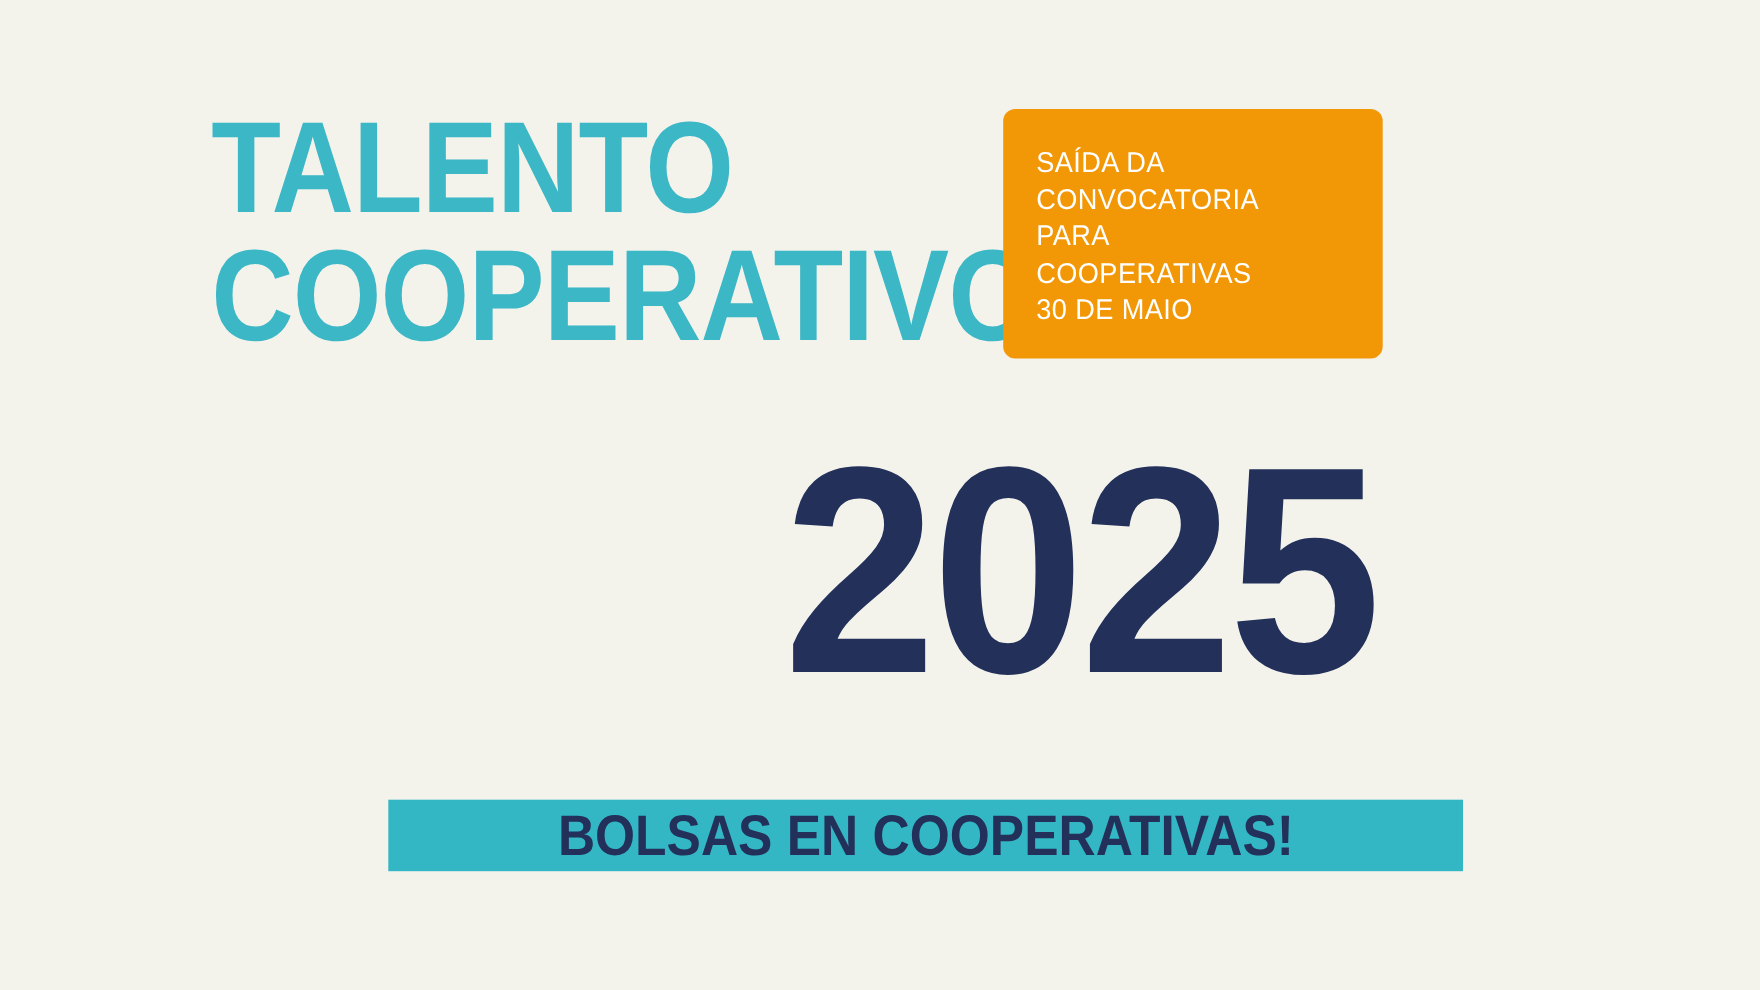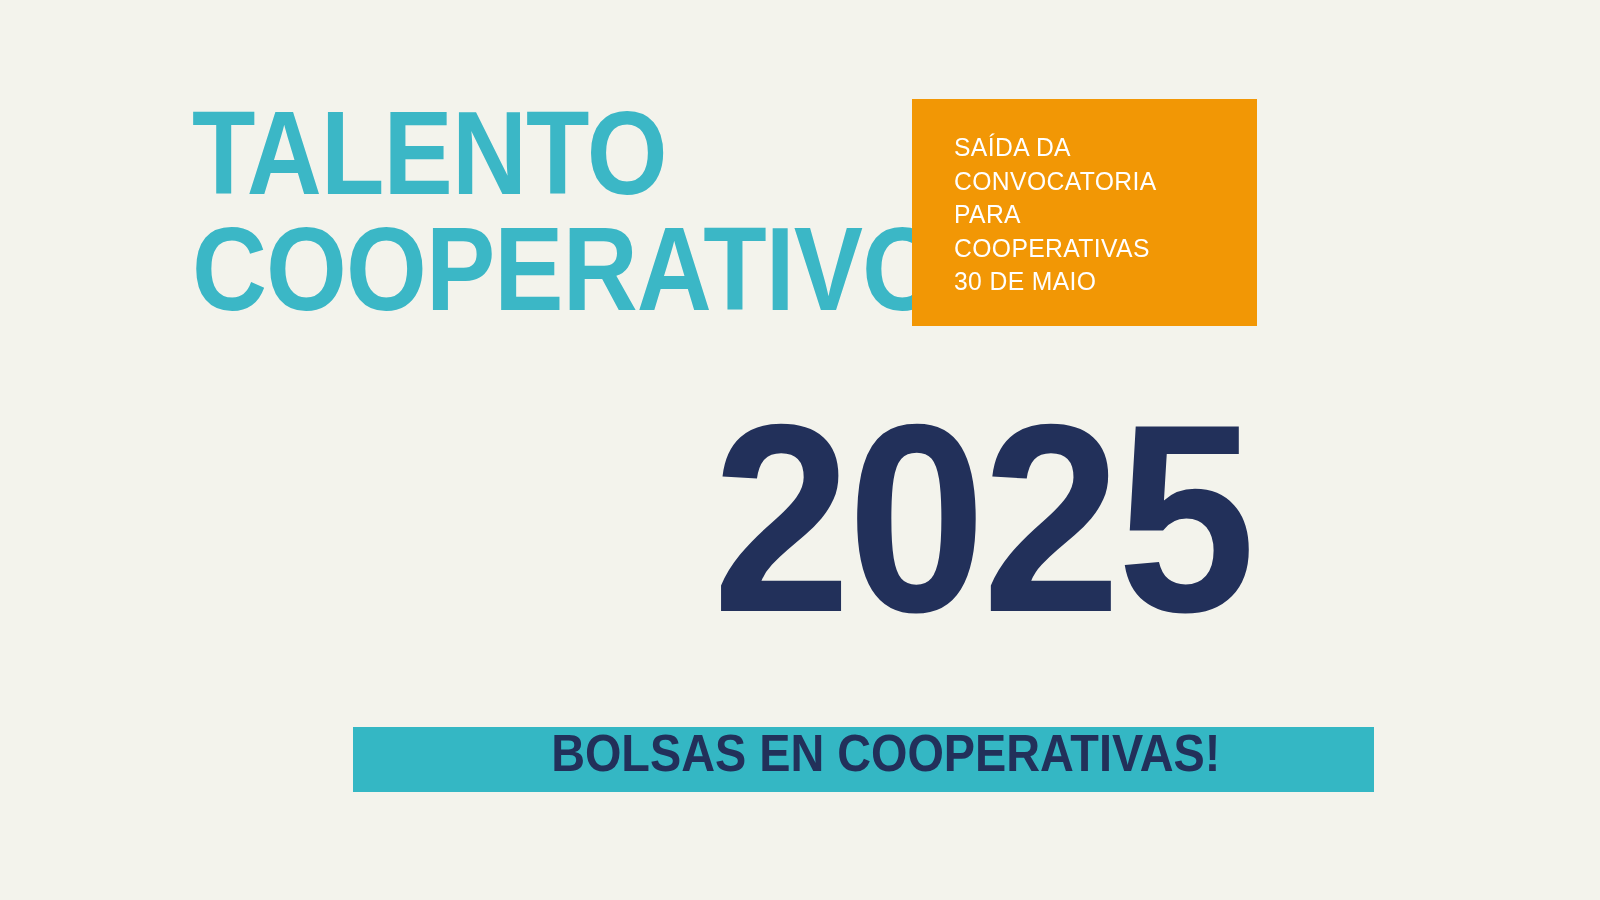--- a/index.html
+++ b/index.html
@@ -42,21 +42,22 @@
 
   
   .callout {
     position: absolute;
     left: 912px;
     top: 99px;
     width: 345px;
     height: 227px;
     background: #f29705;
     box-sizing: border-box;
-    padding: 32px 0 0 42px;
+    padding: 32px 0 0 30px;
+    border-radius: 11px;
   }
   .callout .callout-text {
     color: #ffffff;
     font-size: 26px;
     line-height: 1.29;
     letter-spacing: 0.4px;
     transform: scaleX(0.95);
     transform-origin: left top;
     white-space: pre-line;
   }
@@ -80,22 +81,22 @@
 
   
   .banner {
     position: absolute;
     left: 353px;
     top: 727px;
     width: 977px;
     height: 65px;
     background: #34b7c4;
     display: flex;
+    align-items: center;
     justify-content: center;
-    padding-left: 44px;
   }
   .banner .banner-text {
     color: #22305a;
     font-weight: bold;
     font-size: 52px;
     line-height: 1;
     letter-spacing: 0px;
     transform: scaleX(0.9);
     white-space: nowrap;
   }

